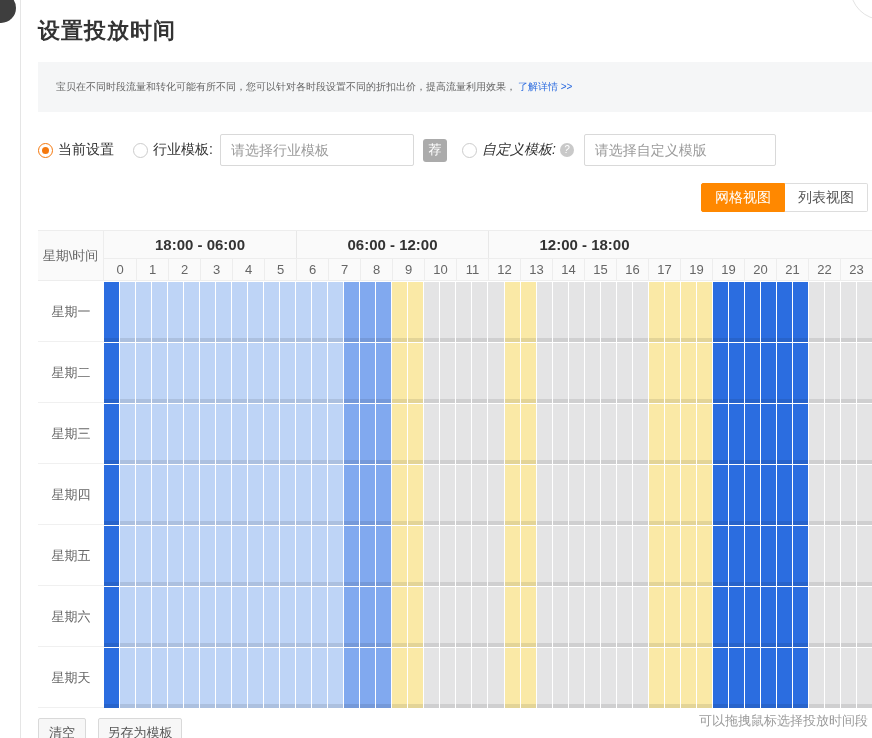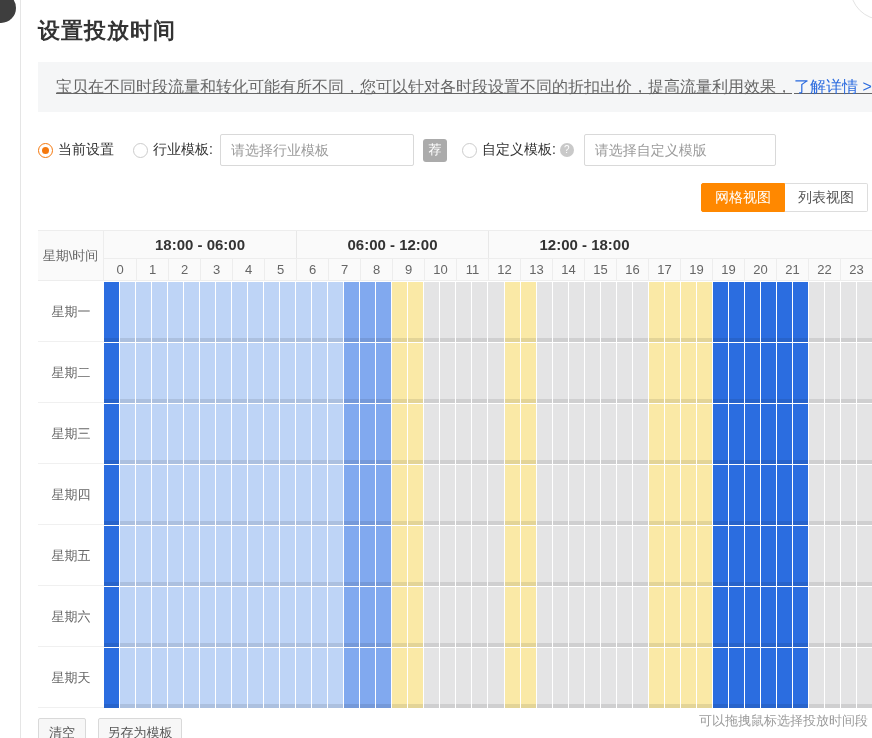--- a/index.html
+++ b/index.html
@@ -8,21 +8,21 @@
     position:relative; overflow:hidden; background:#fff;
     font-family:"Liberation Sans","DejaVu Sans",sans-serif; color:#333;
   }
   .panel-left-border { position:absolute; left:20px; top:0; bottom:0; width:1px; background:#e5e5e5; }
   .floating-circle { position:absolute; left:-14px; top:-7px; width:30px; height:30px; border-radius:50%; background:#3e3e3e; }
   .corner-arc { position:absolute; right:-42px; top:-44px; width:64px; height:64px; border-radius:50%; background:#fff; border:1px solid #e3e3e3; }
 
   .page-title { position:absolute; left:38px; top:16px; font-size:22px; font-weight:600; color:#333; letter-spacing:1px; }
 
   .notice-banner { position:absolute; left:38px; right:0; top:62px; height:50px; background:#f5f6f7;
-    display:flex; align-items:center; padding-left:18px; font-size:16px; color:#666; white-space:nowrap;text-decoration:underline; }
+    display:flex; align-items:center; padding-left:18px; font-size:10px; color:#666; white-space:nowrap; }
   .notice-link { color:#2a6adf; cursor:pointer; margin-left:2px; }
 
   .controls-row { position:absolute; left:38px; right:4px; top:132px; height:36px; display:flex; align-items:center; }
   .radio-item { display:flex; align-items:center; cursor:pointer; }
   .radio-circle { width:15px; height:15px; border-radius:50%; border:1px solid #ccc; background:#fff; margin-right:5px; position:relative; flex:none; }
   .radio-item.selected .radio-circle { border-color:#f5780d; }
   .radio-item.selected .radio-circle::after { content:""; position:absolute; left:3px; top:3px; width:7px; height:7px; border-radius:50%; background:#f5780d; }
   .radio-label { font-size:14px; color:#333; }
   .tpl-input { height:32px; border:1px solid #d9d9d9; border-radius:2px; padding:0 10px; font-size:14px; color:#333;
     font-family:"Liberation Sans","DejaVu Sans",sans-serif; outline:none; }
@@ -81,21 +81,21 @@
   <div class="radio-item selected" style="margin-right:19px;">
     <span class="radio-circle"></span>
     <span class="radio-label">当前设置</span>
   </div>
   <div class="radio-item" style="margin-right:7px;">
     <span class="radio-circle"></span>
     <span class="radio-label">行业模板:</span>
   </div>
   <input class="tpl-input" style="width: 194px; margin-right: 9px;" placeholder="请选择行业模板">
   <span class="rec-badge" style="margin-right:15px;">荐</span>
-  <div class="radio-item" style="margin-right:10px;">
+  <div class="radio-item" style="margin-right:10px;font-style:italic;">
     <span class="radio-circle"></span>
     <span class="radio-label">自定义模板:</span>
     <span class="help-icon">?</span>
   </div>
   <input class="tpl-input" style="width: 192px;" placeholder="请选择自定义模版">
 </div>
 
 <div class="view-toggle">
   <div class="toggle-btn active">网格视图</div>
   <div class="toggle-btn inactive">列表视图</div>

